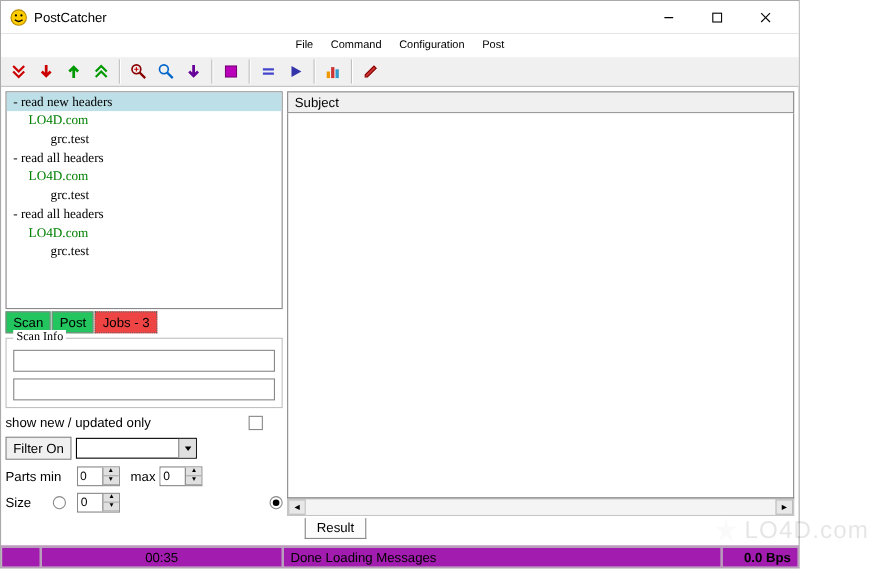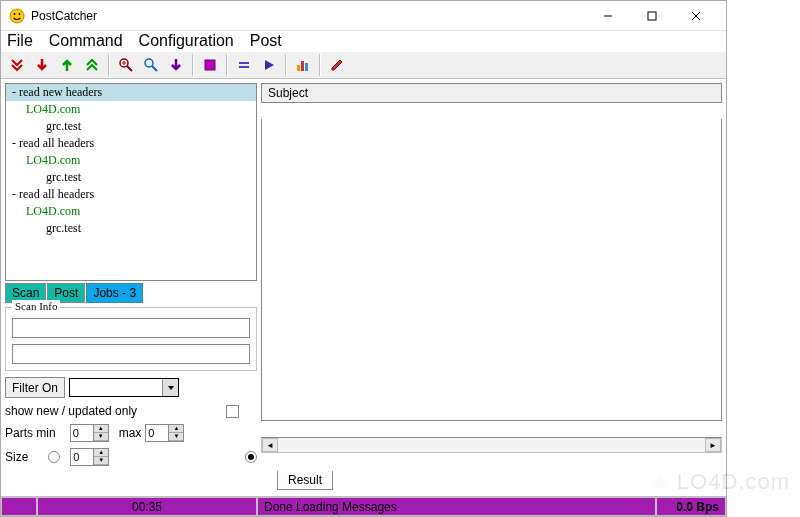--- a/index.html
+++ b/index.html
@@ -11,51 +11,51 @@
   width: 800px;
   height: 517px;
 }
 .window { width: 727px; height: 517px; border: 1px solid #aaa; display: flex; flex-direction: column; }
 .titlebar { height: 30px; display: flex; align-items: center; padding: 0 8px; background: #fff; border-bottom: 1px solid #e5e5e5; }
 .titlebar .icon { width: 16px; height: 16px; margin-right: 6px; }
 .titlebar .title { font-size: 12px; flex: 1; }
 .winbtns { display: flex; gap: 0; }
 .winbtn { width: 44px; height: 28px; background: transparent; border: none; display: flex; align-items: center; justify-content: center; font-size: 12px; font-family: "Segoe UI Symbol", sans-serif; }
 .winbtn svg { width: 10px; height: 10px; }
-.menubar { height: 20px; display: flex; align-items: center; padding: 0 6px; gap: 16px; font-size: 16px; background: #fff; }
+.menubar { height: 20px; display: flex; align-items: center; padding: 0 6px; gap: 16px; font-size: 10px; background: #fff; justify-content: center; }
 .menubar span { cursor: default; }
 .toolbar { height: 28px; background: #f0f0f0; border-top: 1px solid #fff; border-bottom: 1px solid #c0c0c0; display: flex; align-items: center; padding: 1px 4px; gap: 1px; }
 .tbtn { width: 24px; height: 22px; background: #f0f0f0; border: 1px solid #f0f0f0; display: flex; align-items: center; justify-content: center; cursor: default; }
 .tbtn svg { width: 16px; height: 16px; }
 .tsep { width: 6px; height: 22px; border-left: 1px solid #c0c0c0; border-right: 1px solid #fff; width:2px; margin:0 3px;}
 .content { flex: 1; display: flex; padding: 4px; gap: 4px; min-height: 0; }
 .leftpane { width: 252px; display: flex; flex-direction: column; gap: 2px; }
 .tree { flex: 0 0 198px; border: 1px solid #888; background: #fff; overflow-y: auto; font-size: 12px; }
 .tree-item { padding: 1px 6px; white-space: nowrap; font-family: Liberation Serif, serif; }
 .tree-item.sel { background: #bde0e8; }
 .tree-item.lvl1 { padding-left: 20px; color: #008000; }
 .tree-item.lvl2 { padding-left: 40px; color: #000; }
 .tabs { display: flex; font-size: 12px; }
-.tab { padding: 2px 6px; border: 1px solid #888; background: #14b8a6; cursor: default; margin-right: 1px; }
-.tab.active { border: 1px dotted #666; background: #0ea5e9; }
+.tab { padding: 2px 6px; border: 1px solid #888; background: #22c55e; cursor: default; margin-right: 1px; }
+.tab.active { border: 1px dotted #666; background: #ef4444; }
 .scaninfo { border: 1px solid #c0c0c0; padding: 4px 6px 6px; margin-top: 2px; position: relative; font-size: 12px; font-family: Liberation Serif, serif; }
 .scaninfo .legend { position: absolute; top: -8px; left: 6px; background: #fff; padding: 0 3px; font-size: 11px; }
 .textbox { border: 1px solid #888; background: #fff; height: 20px; width: 100%; margin-top: 6px; }
 .row { display: flex; align-items: center; gap: 4px; font-size: 12px; }
 .btn { border: 1px solid #888; background: #f0f0f0; padding: 2px 6px; font-size: 12px; cursor: default; height:21px; display:flex; align-items:center;}
 .combo { border: 1px solid #000; background: #fff; height: 19px; width: 110px; display: flex; align-items: center; justify-content: flex-end; }
 .combo-arrow { width: 16px; height: 17px; background: #e0e0e0; border-left: 1px solid #888; display: flex; align-items: center; justify-content: center; }
 .chk { width: 13px; height: 13px; border: 1px solid #888; background: #fff; }
 .spin { display: flex; align-items: center; border: 1px solid #888; background:#fff; height:18px;}
 .spin input { border: none; width: 22px; font-size: 11px; padding: 1px 2px; outline:none; }
 .spin-arrows { width: 15px; background: #e0e0e0; display: flex; flex-direction: column; border-left:1px solid #888;}
 .spin-arrows div { height: 8px; font-size: 6px; line-height: 6px; text-align: center; border-bottom:1px solid #aaa;}
 .radio { width: 12px; height: 12px; border: 1px solid #888; border-radius: 50%; background: #fff; display:inline-flex; align-items:center; justify-content:center;}
 .radio.sel::after { content:''; width:6px; height:6px; background:#000; border-radius:50%;}
-.rightpane { flex: 1; display: flex; flex-direction: column; min-width: 0; gap: 16px; }
+.rightpane { flex: 1; display: flex; flex-direction: column; min-width: 0; }
 .listhdr { height: 20px; border: 1px solid #888; background: #f0f0f0; display: flex; align-items: center; padding: 0 6px; font-size: 12px; }
 .listbody { flex: 1; border: 1px solid #888; border-top: none; background: #fff; min-height: 0; position:relative;}
 .hscroll { height: 16px; background: #f0f0f0; border:1px solid #c0c0c0; border-top:1px solid #888; display:flex; align-items:center;}
 .hscroll .harr { width:16px; height:14px; background:#e8e8e8; border:1px solid #bbb; display:flex; align-items:center; justify-content:center; font-size:8px;}
 .hscroll .htrack { flex:1; height:14px; background:#f4f4f4;}
 .resulttab { display: flex; padding: 2px 16px; }
 .resulttab .tab2 { padding: 2px 10px; border: 1px solid #888; background:#fcfcfc; font-size:12px; border-top:none;}
 .statusbar { height: 20px; border-top: 1px solid #c0c0c0; display: flex; font-size: 12px; background:#a21caf;}
 .statusbar > div { border: 1px solid #c0c0c0; padding: 1px 6px; display: flex; align-items: center;}
 .ctrls-section { display:flex; flex-direction:column; gap:6px; padding-top:4px;}
@@ -200,34 +200,34 @@
         <div class="tab active">Jobs - 3</div>
       </div>
 
       <div class="scaninfo">
         <span class="legend">Scan Info</span>
         <div class="textbox"></div>
         <div class="textbox"></div>
       </div>
 
       <div class="ctrls-section">
+        <div class="row" style="justify-content:space-between; padding-right:18px;">
+          <span>show new / updated only</span>
+          <span class="chk"></span>
+        </div>
+
         <div class="row">
           <div class="btn">Filter On</div>
           <div class="combo">
             <div class="combo-arrow">
                 <svg width="8" height="8" viewBox="0 0 8 8">
                   <path d="M1 2 L4 6 L7 2 Z" fill="#000"></path>
                 </svg>
               </div>
           </div>
-        </div>
-
-        <div class="row" style="justify-content:space-between; padding-right:18px;">
-          <span>show new / updated only</span>
-          <span class="chk"></span>
         </div>
 
         <div class="row">
           <span>Parts min</span>
           <div style="width:6px"></div>
           <div class="spin">
             <input value="0" style="">
             <div class="spin-arrows">
                 <div>▲</div>
                 <div>▼</div>

